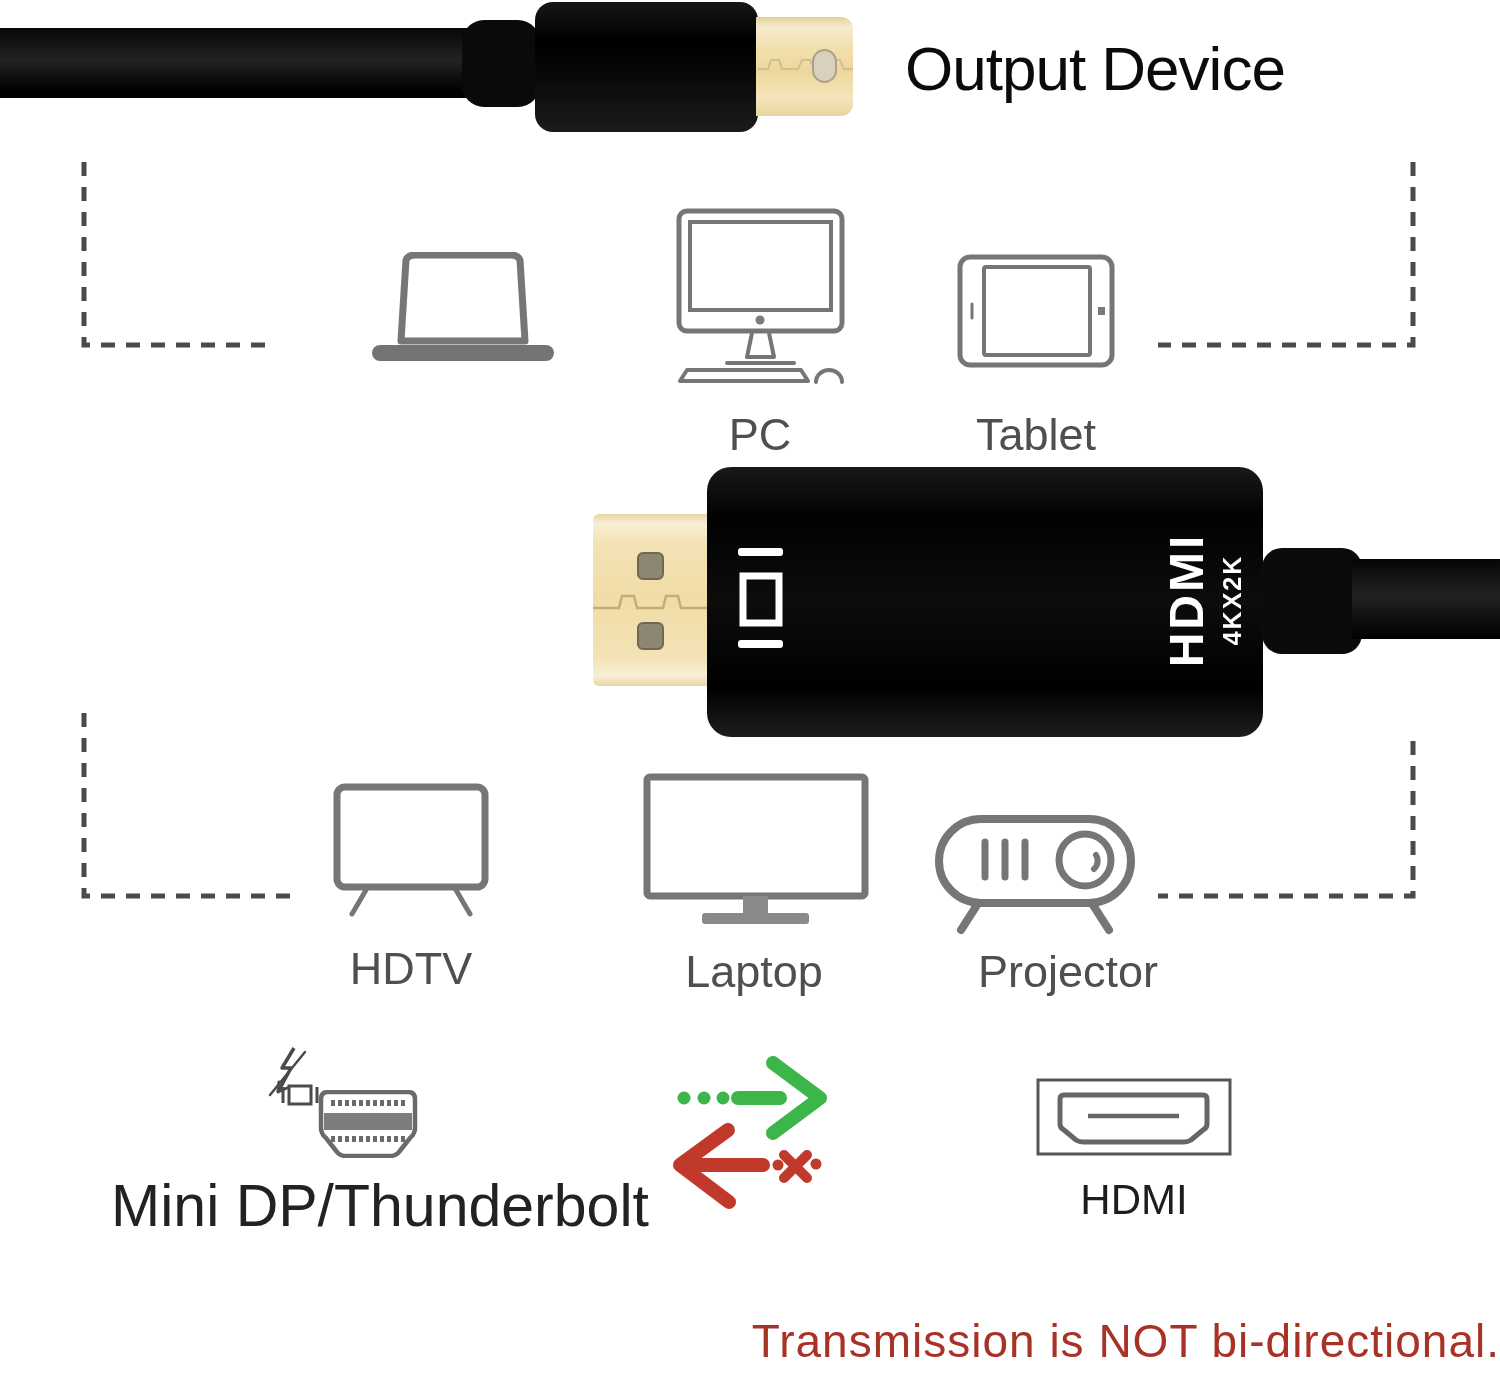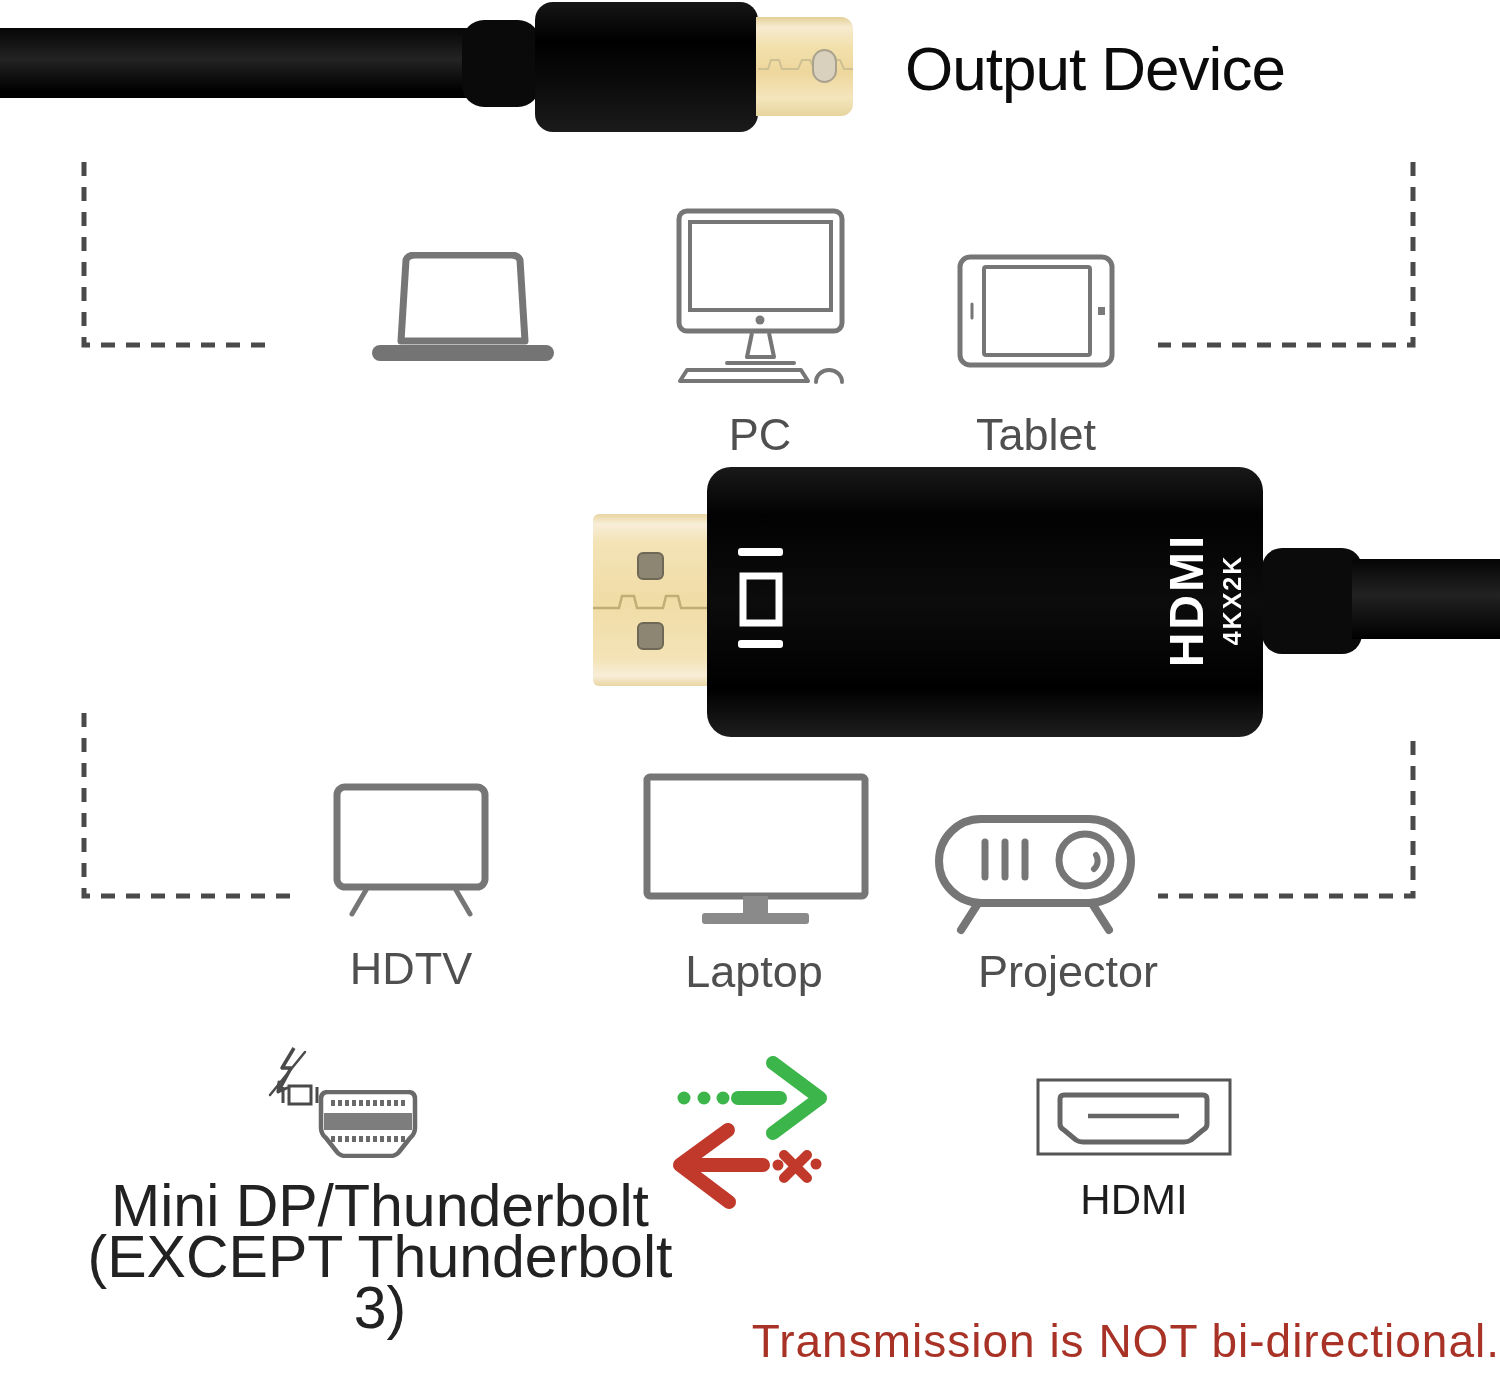--- a/index.html
+++ b/index.html
@@ -166,21 +166,20 @@
         <rect x="55" y="46" width="4" height="6"></rect>
         <rect x="62" y="46" width="4" height="6"></rect>
         <rect x="69" y="46" width="4" height="6"></rect>
         <rect x="76" y="46" width="4" height="6"></rect>
         <rect x="83" y="46" width="4" height="6"></rect>
     </g>
   </svg>
 
   <div class="abs legend-src">
     <div>Mini DP/Thunderbolt</div>
-    <div>(EXCEPT Thunderbolt 3)</div>
   </div>
 
   <svg class="abs" style="left:650px;top:1045px" width="200" height="170" viewBox="0 0 200 170">
     <g>
       <circle cx="34" cy="53" r="6.5" fill="#3cb54a"></circle>
       <circle cx="54" cy="53" r="6.5" fill="#3cb54a"></circle>
       <circle cx="73" cy="53" r="6.5" fill="#3cb54a"></circle>
       <line x1="88" y1="53" x2="130" y2="53" stroke="#3cb54a" stroke-width="14" stroke-linecap="round"></line>
       <path d="M123 18 L170 53 L123 88" stroke="#3cb54a" stroke-width="14" fill="none" stroke-linecap="round" stroke-linejoin="round"></path>
     </g>

